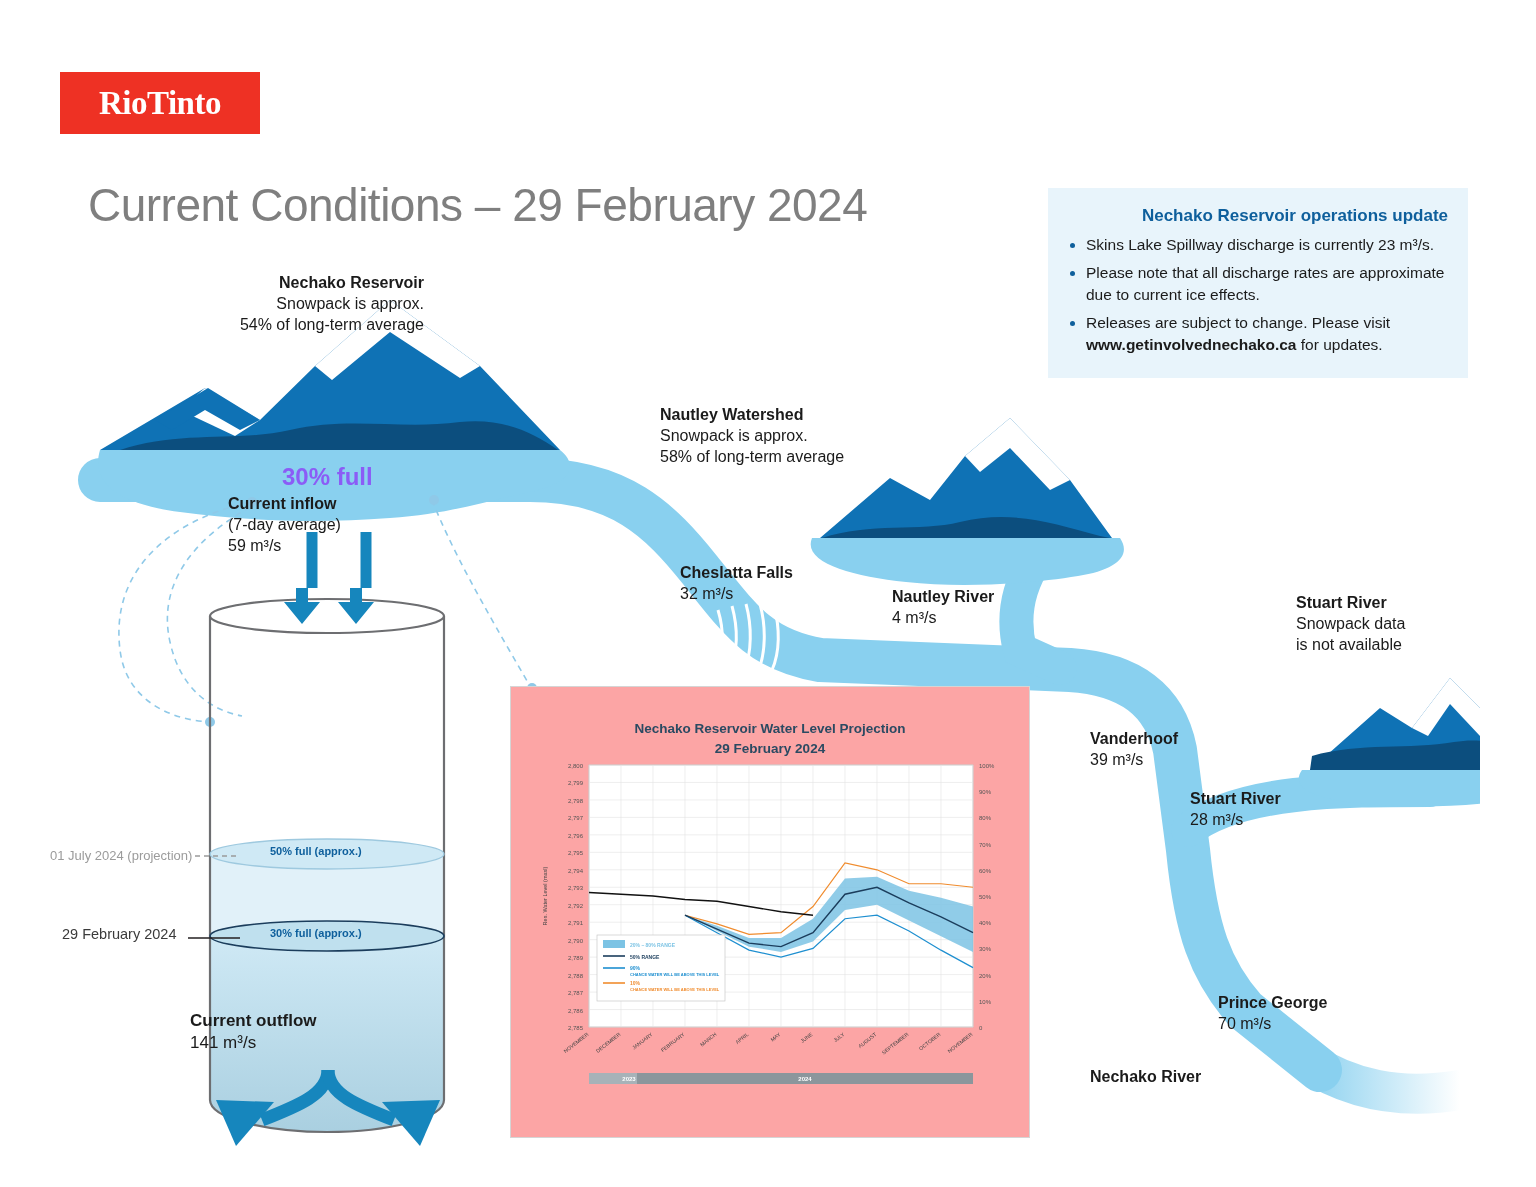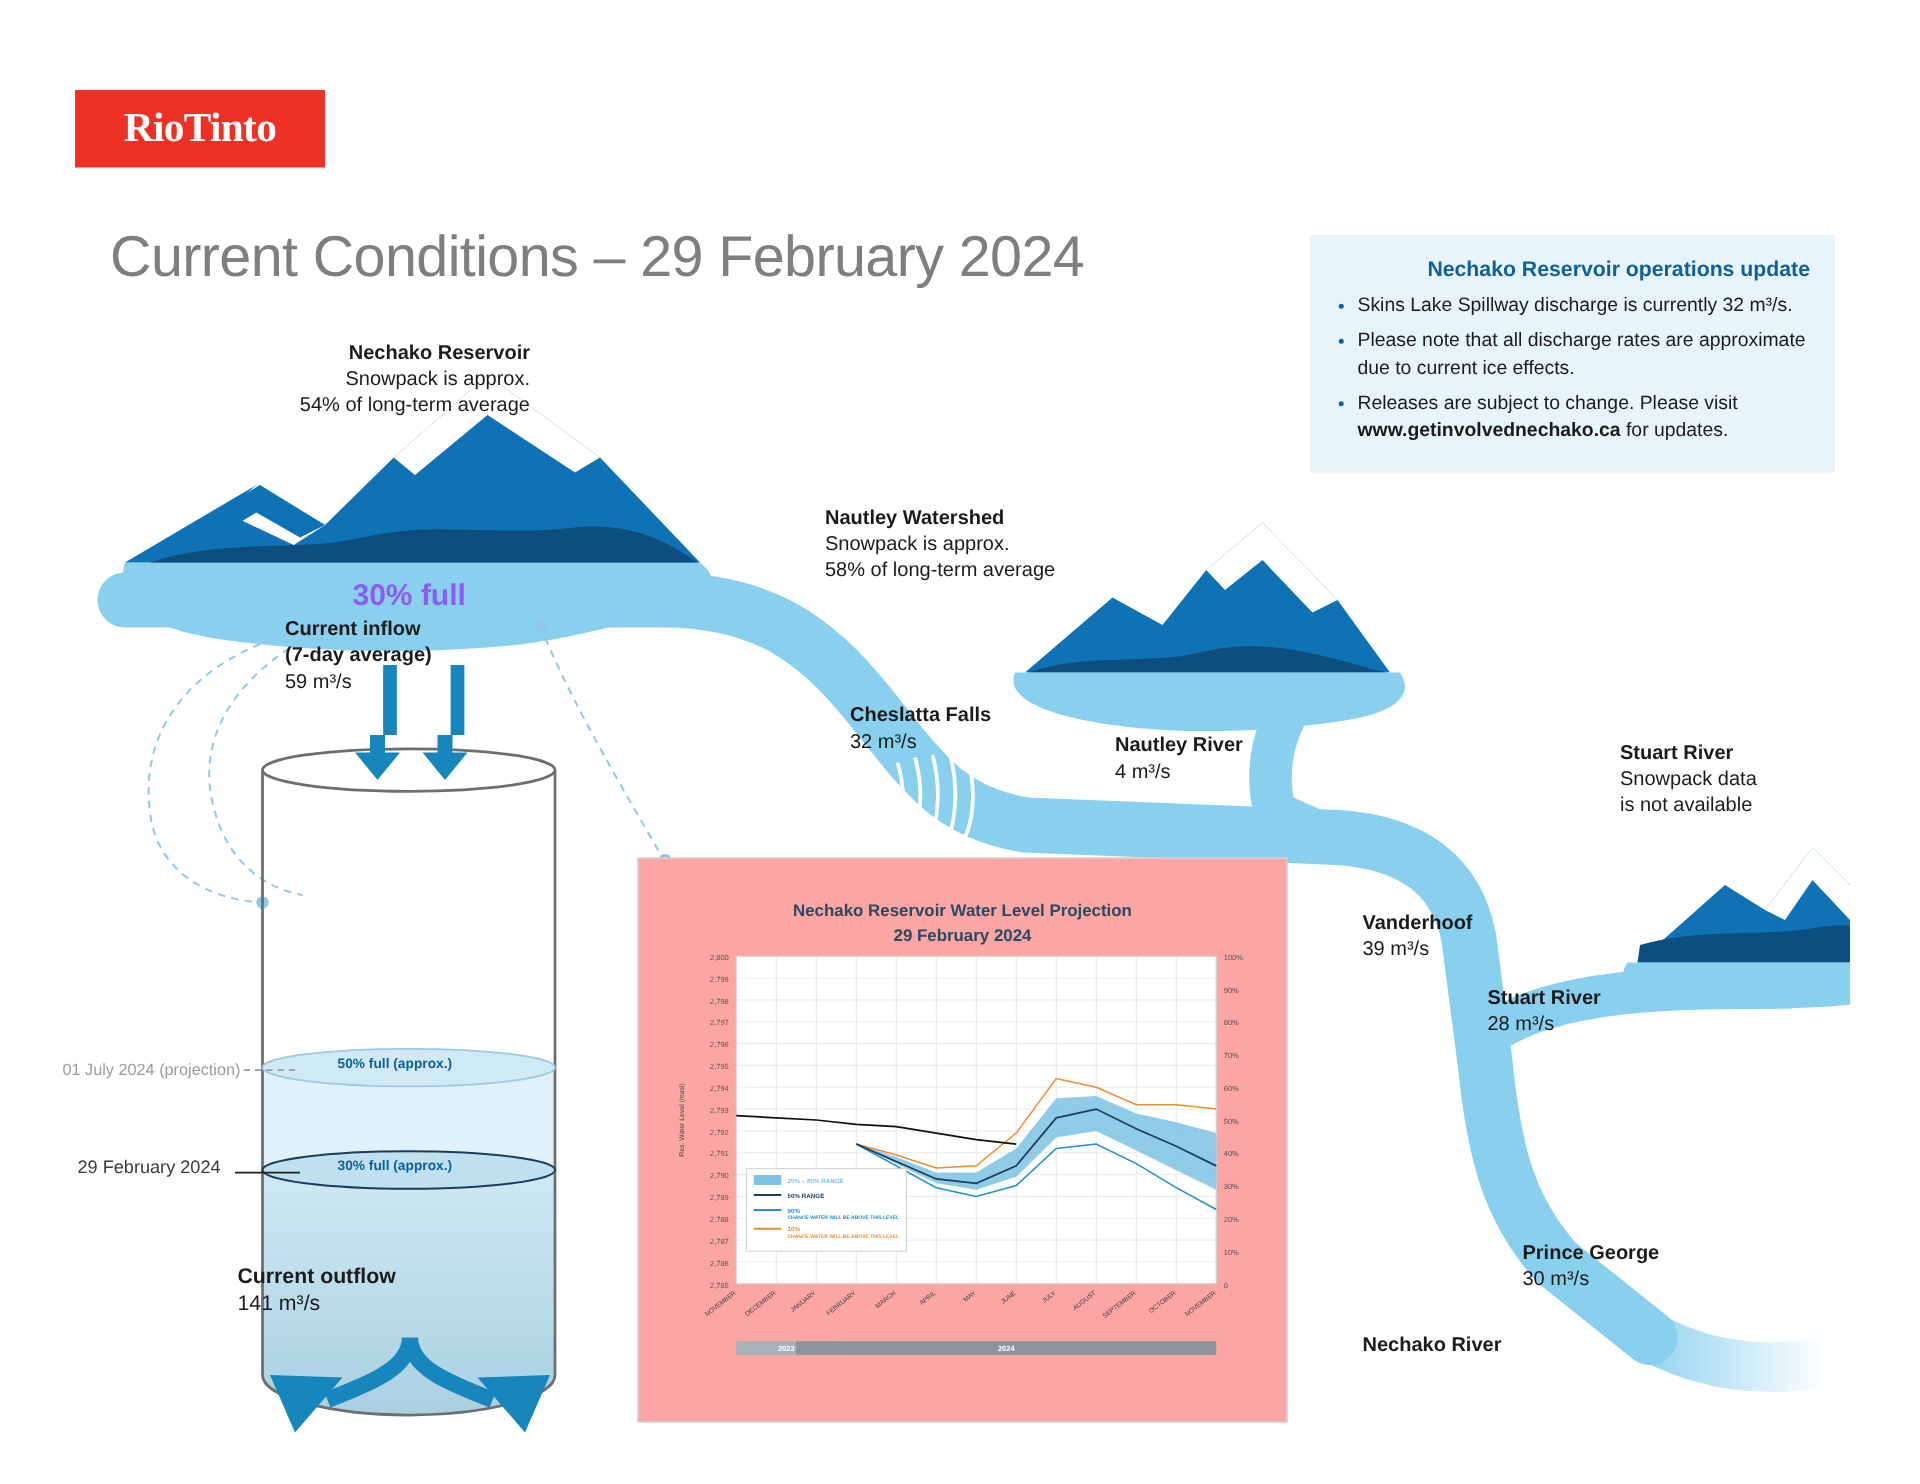--- a/index.html
+++ b/index.html
@@ -72,37 +72,37 @@
     text-align:center; font-size:13.5px; font-weight:bold; color:#2b4a62;
     padding-top:32px; line-height:1.45;
   }
 
   .big-num { font-size:17px; }
   .pct-full {
     font-size:24px; font-weight:bold; color:#8b5cf6;
   }
 
   
-  .b { font-weight:bold; }
+  .b { font-weight:normal; }
 </style>
 </head>
 <body>
 
 <div class="stage">
 
   <div class="abs" id="logo">
     <span class="wordmark">RioTinto</span>
   </div>
 
   <div class="abs" id="title">Current Conditions – 29 February 2024</div>
 
   <div class="abs" id="ops-box">
     <h3>Nechako Reservoir operations update</h3>
     <ul>
-      <li>Skins Lake Spillway discharge is currently 32 m³/s.</li>
+      <li>Skins Lake Spillway discharge is currently 23 m³/s.</li>
       <li>Please note that all discharge rates are approximate due to current ice effects.</li>
       <li><span>Releases are subject to change. Please visit </span><b>www.getinvolvednechako.ca</b><span> for updates.</span></li>
     </ul>
   </div>
 
   <svg class="svgwrap" style="left:60px; top:270px;" width="1420" height="880" viewBox="0 0 1420 880">
     <defs>
       <linearGradient id="fadeRight" x1="0" y1="0" x2="1" y2="0">
         <stop offset="0%" stop-color="#89d0ef" stop-opacity="1"></stop>
         <stop offset="100%" stop-color="#89d0ef" stop-opacity="0"></stop>
@@ -214,21 +214,21 @@
     <span>39 m³/s</span>
   </div>
 
   <div class="abs lbl center" style="left:1190px; top:788px; width:180px;">
     <span class="hd">Stuart River</span>
     <span>28 m³/s</span>
   </div>
 
   <div class="abs lbl center" style="left:1218px; top:992px; width:200px;">
     <span class="hd">Prince George</span>
-    <span>30 m³/s</span>
+    <span>70 m³/s</span>
   </div>
 
   <div class="abs lbl center" style="left:1090px; top:1066px; width:200px;">
     <span class="hd">Nechako River</span>
   </div>
 
   <svg class="svgwrap" id="cyl" viewBox="0 0 254 552">
     <defs>
       <linearGradient id="waterGrad" x1="0" y1="0" x2="0" y2="1">
         <stop offset="0%" stop-color="#cfe9f5"></stop>

